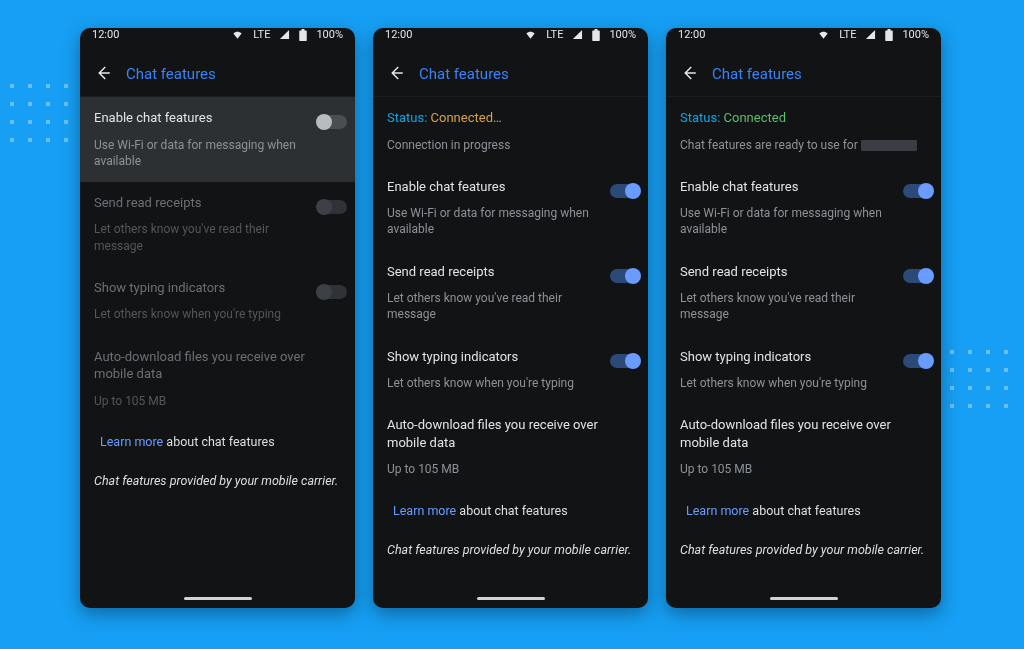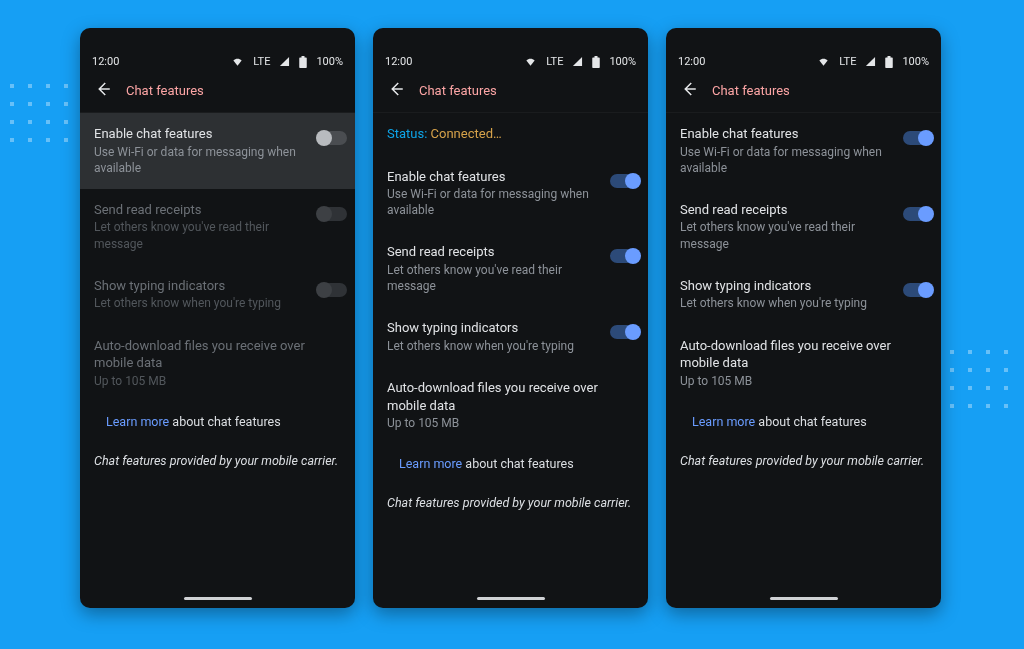--- a/index.html
+++ b/index.html
@@ -38,51 +38,50 @@
     border-radius: 10px;
     box-shadow: 0 6px 18px rgba(0,0,0,0.35);
     color: #dcdfe3;
     overflow: hidden;
     position: relative;
     font-size: 12.5px;
   }
   .statusbar {
     height: 24px;
     display: flex;
-    align-items: flex-end;
+    align-items: flex-start;
     justify-content: space-between;
     padding: 0 12px;
     font-size: 11px;
     color: #e4e6e8;
-    margin-top: 16px;
   }
   .status-right { display: flex; align-items: center; gap: 9px; }
   .status-right svg { display: block; }
   .appbar {
     height: 44px;
     display: flex;
     align-items: center;
     gap: 14px;
     padding: 0 14px;
     border-bottom: 1px solid rgba(255,255,255,0.04);
   }
-  .appbar .title { font-size: 13px; color: #fca5a5; }
+  .appbar .title { font-size: 15px; color: #3b82f6; }
   .back-icon { width: 18px; height: 18px; }
   .rows { }
   .row {
     padding: 12px 8px 12px 14px;
     border-bottom: 1px solid rgba(255,255,255,0);
     display: flex;
     align-items: flex-start;
     justify-content: space-between;
     gap: 10px;
   }
   .row .texts { flex: 1 1 auto; min-width: 0; }
   .row .primary { color: #e1e3e6; font-size: 13px; line-height: 1.35; }
-  .row .secondary { color: #8d9299; font-size: 12px; line-height: 1.35; margin-top: 1px; }
+  .row .secondary { color: #8d9299; font-size: 12px; line-height: 1.35; margin-top: 10px; }
   .row.disabled .primary { color: #6b7076; }
   .row.disabled .secondary { color: #52575c; }
   .row.highlight { background: #2d3033; }
   .switch {
     position: relative;
     width: 30px; height: 14px;
     border-radius: 8px;
     margin-top: 6px;
     flex: 0 0 auto;
   }
@@ -107,21 +106,21 @@
   .redacted {
     display: inline-block;
     width: 56px; height: 11px;
     background: #3a3d41;
     vertical-align: -2px;
     border-radius: 1px;
   }
 
   .link { color: #6a9cff; }
   .footer-row { padding: 12px 14px; font-style: italic; }
-  .learn-row { padding: 12px 26px; }
+  .learn-row { padding: 12px 20px; }
 
   .homebar {
     position: absolute;
     bottom: 8px; left: 50%;
     transform: translateX(-50%);
     width: 68px; height: 3px;
     background: #d0d2d5; border-radius: 2px;
   }
 </style>
 </head>
@@ -253,20 +252,21 @@
           </svg>
       </span>
       <span class="title">Chat features</span>
     </div>
     <div class="rows">
       <div class="row status-row">
         <div class="texts">
           <div class="primary">
             <span class="label">Status: </span><span class="val connecting">Connected…</span>
           </div>
+          <div class="secondary">Connection in progress</div>
         </div>
       </div>
       <div class="row">
         <div class="texts">
           <div class="primary">Enable chat features</div>
           <div class="secondary">Use Wi-Fi or data for messaging when available</div>
         </div>
         <div class="switch on"></div>
       </div>
       <div class="row">
@@ -318,20 +318,28 @@
     </div>
     <div class="appbar">
       <span>
         <svg class="back-icon" viewBox="0 0 24 24" fill="none" stroke="#e4e6e8" stroke-width="2">
             <path d="M15 4l-8 8 8 8M7 12h14"></path>
           </svg>
       </span>
       <span class="title">Chat features</span>
     </div>
     <div class="rows">
+      <div class="row status-row">
+        <div class="texts">
+          <div class="primary">
+            <span class="label">Status: </span><span class="val connected">Connected</span>
+          </div>
+          <div class="secondary"><span>Chat features are ready to use for </span><span class="redacted"></span></div>
+        </div>
+      </div>
       <div class="row">
         <div class="texts">
           <div class="primary">Enable chat features</div>
           <div class="secondary">Use Wi-Fi or data for messaging when available</div>
         </div>
         <div class="switch on"></div>
       </div>
       <div class="row">
         <div class="texts">
           <div class="primary">Send read receipts</div>

